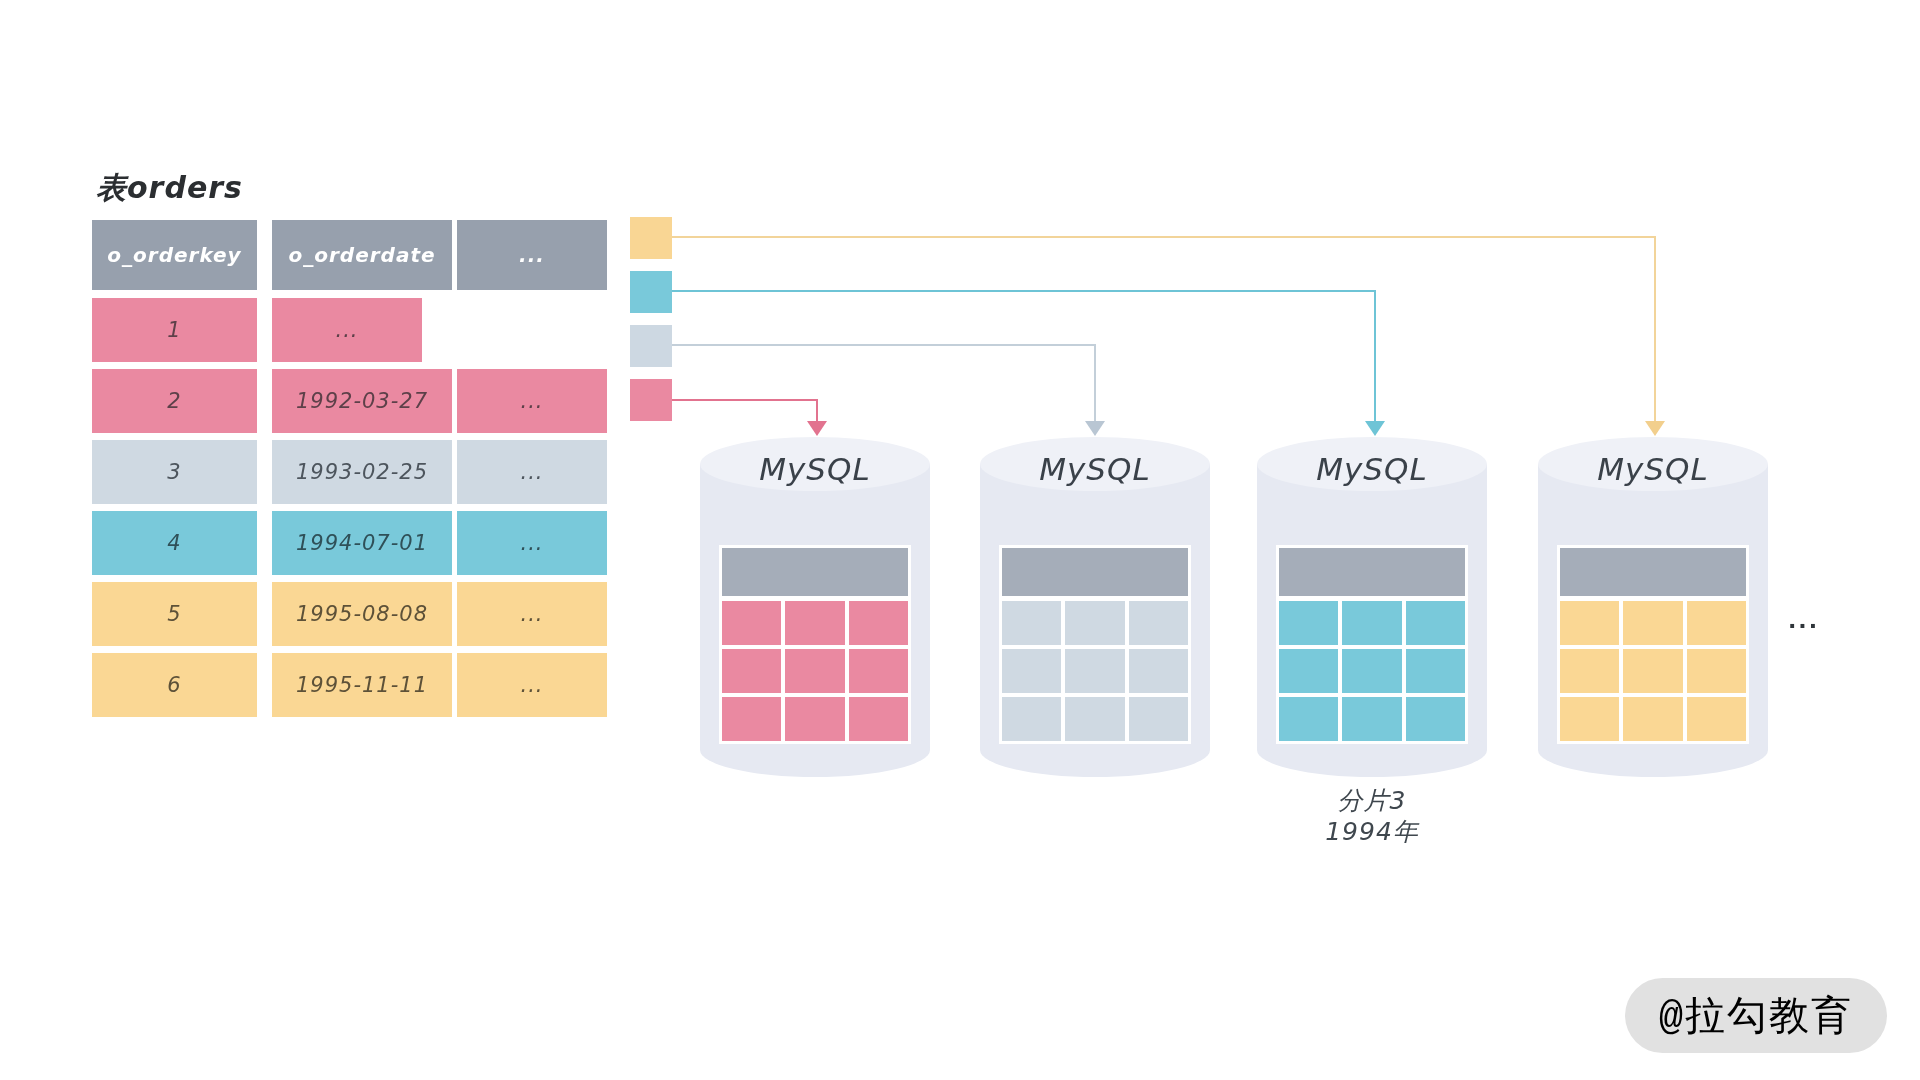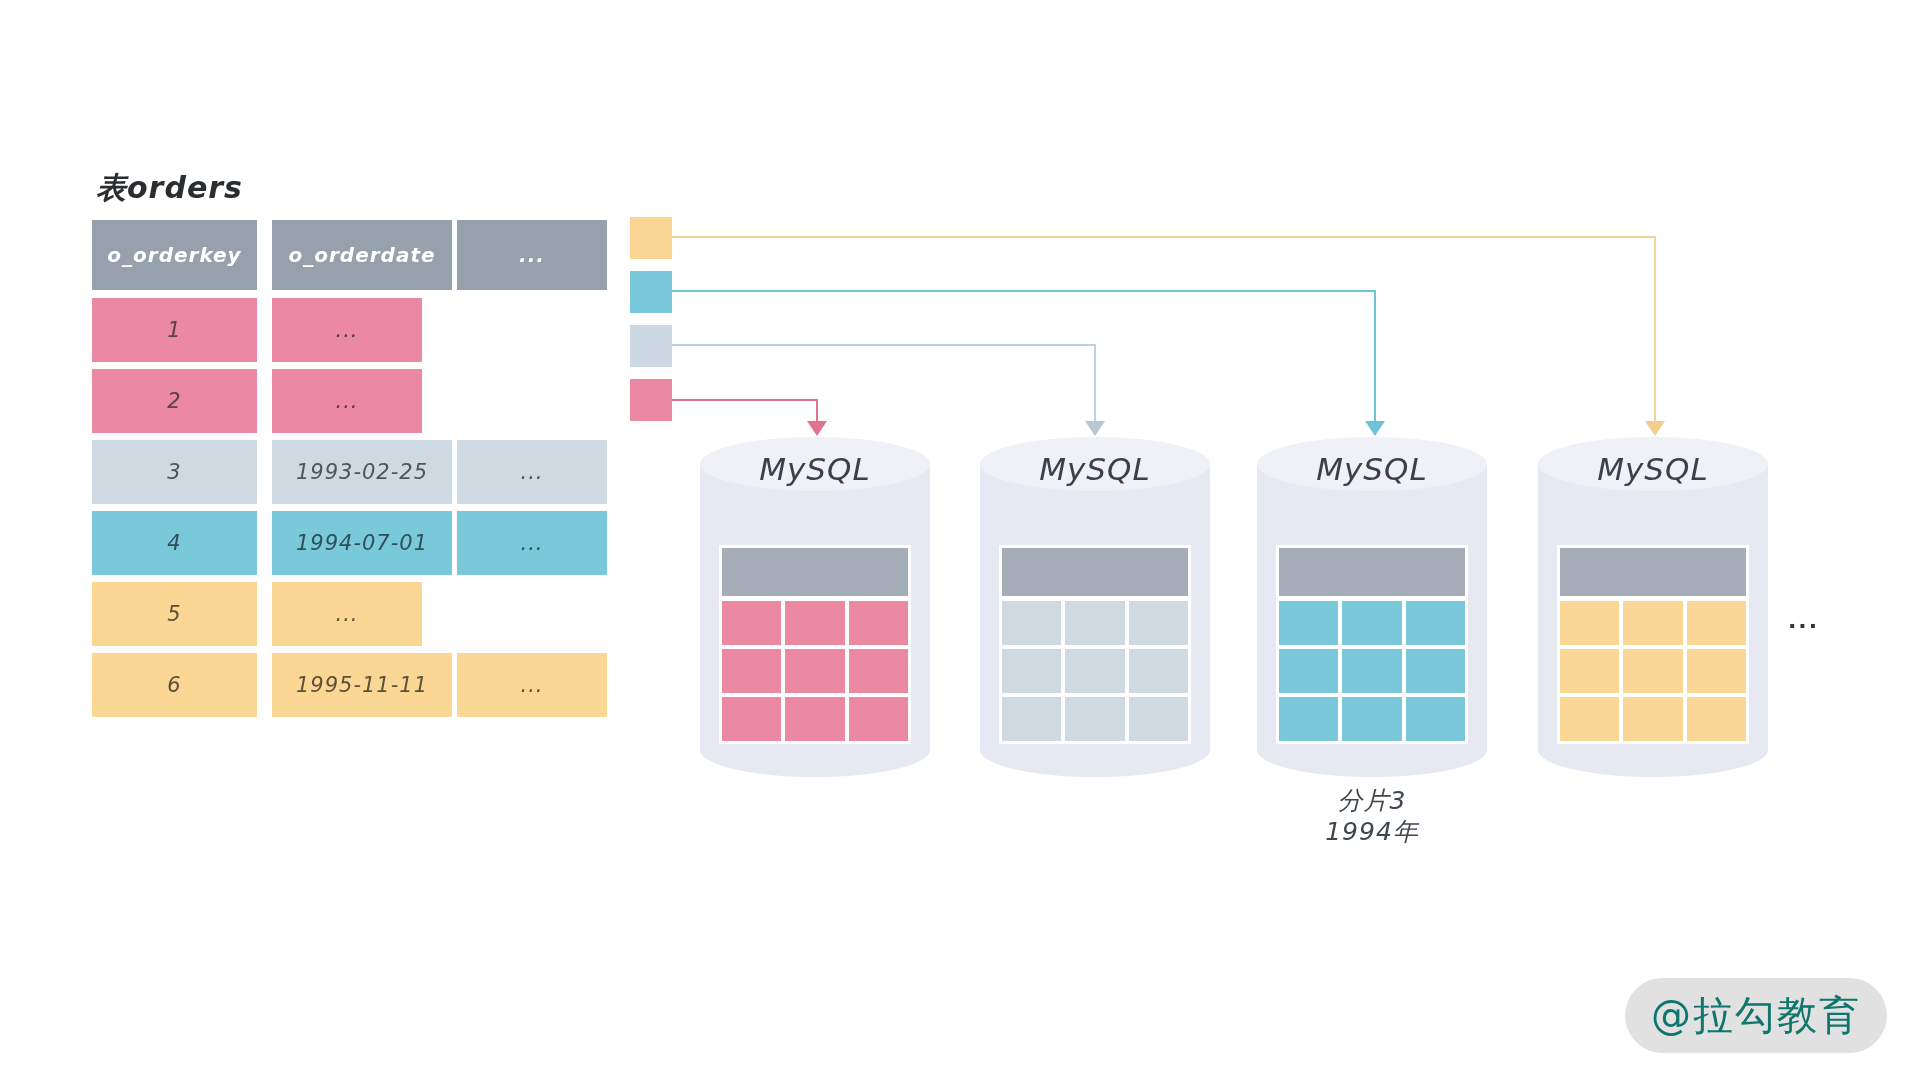--- a/index.html
+++ b/index.html
@@ -73,21 +73,21 @@
     font-style:italic;font-size:25px;color:#3f474e;line-height:1.25;letter-spacing:1px;
   }
   
   .more-dots{
     position:absolute;left:1788px;top:608px;width:60px;
     font-size:22px;font-weight:bold;color:#2f353a;letter-spacing:2px;
   }
   .watermark{
     position:absolute;left:1625px;top:978px;width:262px;height:75px;border-radius:38px;
     background:#e1e1e1;display:flex;align-items:center;justify-content:center;
-    font-size:40px;color:#0f766e;letter-spacing:2px;
+    font-size:40px;color:#000000;letter-spacing:2px;font-family:Liberation Mono, monospace;
   }
 </style>
 </head>
 <body>
 
 <div class="canvas">
 
   <div class="title">表orders</div>
 
   <div class="orders-table">
@@ -95,34 +95,36 @@
       <div class="cell c1">o_orderkey</div>
       <div class="cell c2">o_orderdate</div>
       <div class="cell c3">...</div>
     </div>
     <div class="t-row pink">
       <div class="cell c1">1</div>
       <div class="cell c3">...</div>
     </div>
     <div class="t-row pink">
       <div class="cell c1">2</div>
+      <div class="cell c2">1992-03-27</div>
       <div class="cell c3">...</div>
     </div>
     <div class="t-row gray">
       <div class="cell c1">3</div>
       <div class="cell c2">1993-02-25</div>
       <div class="cell c3">...</div>
     </div>
     <div class="t-row cyan">
       <div class="cell c1">4</div>
       <div class="cell c2">1994-07-01</div>
       <div class="cell c3">...</div>
     </div>
     <div class="t-row yellow">
       <div class="cell c1">5</div>
+      <div class="cell c2">1995-08-08</div>
       <div class="cell c3">...</div>
     </div>
     <div class="t-row yellow">
       <div class="cell c1">6</div>
       <div class="cell c2">1995-11-11</div>
       <div class="cell c3">...</div>
     </div>
   </div>
 
   <div class="sq yellow"></div>

